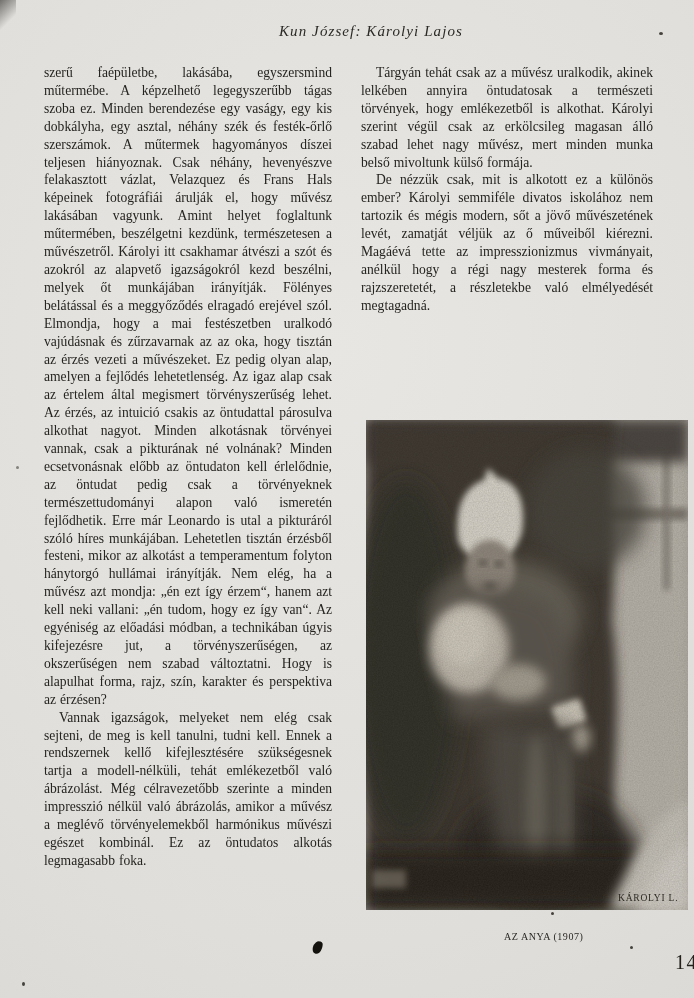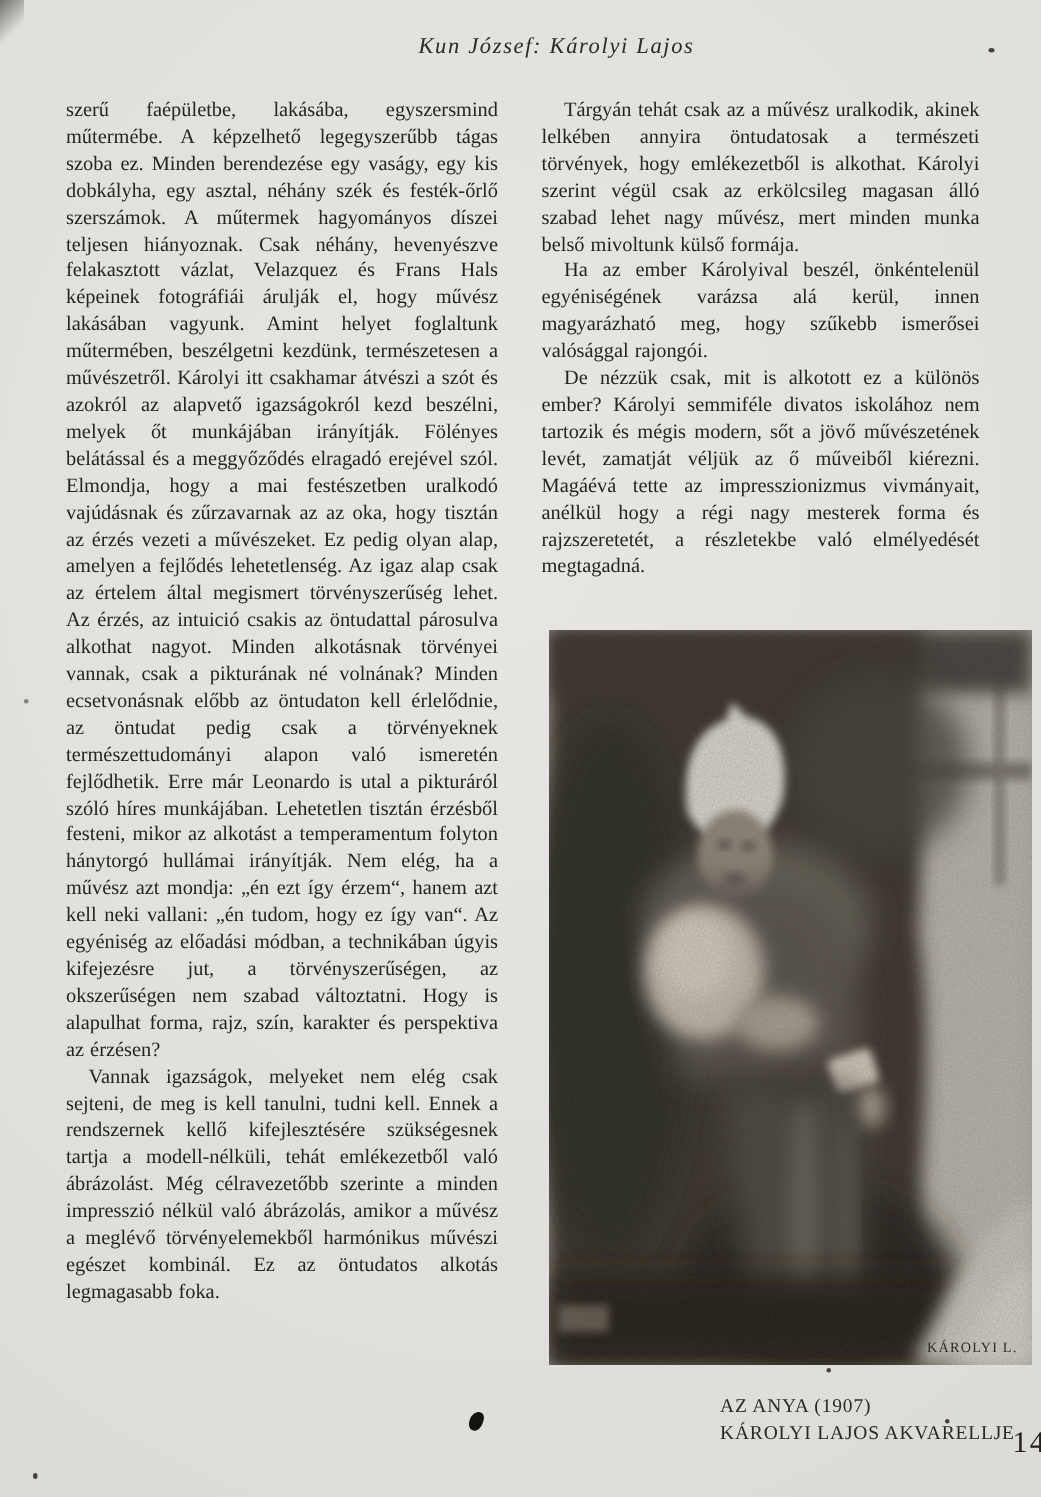--- a/index.html
+++ b/index.html
@@ -23,22 +23,22 @@
   }
   .col-left  { left:44px;  width:288px; }
   .col-right { left:361px; width:292px; }
   .col p { margin:0; padding:0; }
   .col p.indent { text-indent:15px; }
   .painting {
     position:absolute; left:366px; top:420px; width:322px; height:490px;border-radius:24px;
   }
   .painting svg { display:block; width:100%; height:100%; }
   .caption {
-    position:absolute; left:480px; top:928px;
-    font-size:13px; letter-spacing:0.55px; line-height:17.5px; color:#2b2925;
+    position:absolute; left:504px; top:928px;
+    font-size:10px; letter-spacing:0.55px; line-height:17.5px; color:#2b2925;
     white-space:nowrap;
   }
   .page-number {
     position:absolute; left:675px; top:951px;
     font-size:20px; letter-spacing:1.5px; color:#232119;
   }
   .ink-blot {
     position:absolute; left:313px; top:941px; width:9px; height:13px;
     background:#15130e; border-radius:62% 38% 55% 45%; transform:rotate(16deg);
   }
@@ -58,21 +58,20 @@
 
   <div class="running-header">Kun József: Károlyi Lajos</div>
 
   <div class="col col-left">
     <p>szerű faépületbe, lakásába, egyszersmind műtermébe. A képzelhető legegyszerűbb tágas szoba ez. Minden berendezése egy vaságy, egy kis dobkályha, egy asztal, néhány szék és festék-őrlő szerszámok. A műtermek hagyományos díszei teljesen hiányoznak. Csak néhány, hevenyészve felakasztott vázlat, Velazquez és Frans Hals képeinek fotográfiái árulják el, hogy művész lakásában vagyunk. Amint helyet foglaltunk műtermében, beszélgetni kezdünk, természetesen a művészetről. Károlyi itt csakhamar átvészi a szót és azokról az alapvető igazságokról kezd beszélni, melyek őt munkájában irányítják. Fölényes belátással és a meggyőződés elragadó erejével szól. Elmondja, hogy a mai festészetben uralkodó vajúdásnak és zűrzavarnak az az oka, hogy tisztán az érzés vezeti a művészeket. Ez pedig olyan alap, amelyen a fejlődés lehetetlenség. Az igaz alap csak az értelem által megismert törvényszerűség lehet. Az érzés, az intuició csakis az öntudattal párosulva alkothat nagyot. Minden alkotásnak törvényei vannak, csak a pikturának né volnának? Minden ecsetvonásnak előbb az öntudaton kell érlelődnie, az öntudat pedig csak a törvényeknek természettudományi alapon való ismeretén fejlődhetik. Erre már Leonardo is utal a pikturáról szóló híres munkájában. Lehetetlen tisztán érzésből festeni, mikor az alkotást a temperamentum folyton hánytorgó hullámai irányítják. Nem elég, ha a művész azt mondja: „én ezt így érzem“, hanem azt kell neki vallani: „én tudom, hogy ez így van“. Az egyéniség az előadási módban, a technikában úgyis kifejezésre jut, a törvényszerűségen, az okszerűségen nem szabad változtatni. Hogy is alapulhat forma, rajz, szín, karakter és perspektiva az érzésen?</p>
     <p class="indent">Vannak igazságok, melyeket nem elég csak sejteni, de meg is kell tanulni, tudni kell. Ennek a rendszernek kellő kifejlesztésére szükségesnek tartja a modell-nélküli, tehát emlékezetből való ábrázolást. Még célravezetőbb szerinte a minden impresszió nélkül való ábrázolás, amikor a művész a meglévő törvényelemekből harmónikus művészi egészet kombinál. Ez az öntudatos alkotás legmagasabb foka.</p>
   </div>
 
   <div class="col col-right">
     <p class="indent">Tárgyán tehát csak az a művész uralkodik, akinek lelkében annyira öntudatosak a természeti törvények, hogy emlékezetből is alkothat. Károlyi szerint végül csak az erkölcsileg magasan álló szabad lehet nagy művész, mert minden munka belső mivoltunk külső formája.</p>
-    <p class="indent">Ha az ember Károlyival beszél, önkéntelenül egyéniségének varázsa alá kerül, innen magyarázható meg, hogy szűkebb ismerősei valósággal rajongói.</p>
     <p class="indent">De nézzük csak, mit is alkotott ez a különös ember? Károlyi semmiféle divatos iskolához nem tartozik és mégis modern, sőt a jövő művészetének levét, zamatját véljük az ő műveiből kiérezni. Magáévá tette az impresszionizmus vivmányait, anélkül hogy a régi nagy mesterek forma és rajzszeretetét, a részletekbe való elmélyedését megtagadná.</p>
   </div>
 
   <div class="painting">
     <svg viewBox="0 0 322 490" preserveAspectRatio="none">
       <defs>
         <filter id="b3" x="-30%" y="-30%" width="160%" height="160%">
             <feGaussianBlur stdDeviation="3"></feGaussianBlur>
           </filter>
         <filter id="b6" x="-40%" y="-40%" width="180%" height="180%">
@@ -125,21 +124,20 @@
       <rect x="6" y="450" width="34" height="18" fill="#938c7e" opacity="0.55" filter="url(#b3)"></rect>
 
       <rect x="0" y="0" width="322" height="490" filter="url(#grain)" opacity="0.5"></rect>
 
       <text x="252" y="481" font-size="9.5" letter-spacing="0.8" fill="#2e2b25" font-family="Liberation Serif, serif">KÁROLYI L.</text>
     </svg>
   </div>
 
   <div class="caption">
     <div>AZ ANYA (1907)</div>
-    <div>KÁROLYI LAJOS AKVARELLJE</div>
   </div>
 
   <div class="page-number">145</div>
 
   <div class="ink-blot"></div>
   <div class="speck s1"></div>
   <div class="speck s2"></div>
   <div class="speck s3"></div>
   <div class="speck s4"></div>
   <div class="speck s5"></div>

